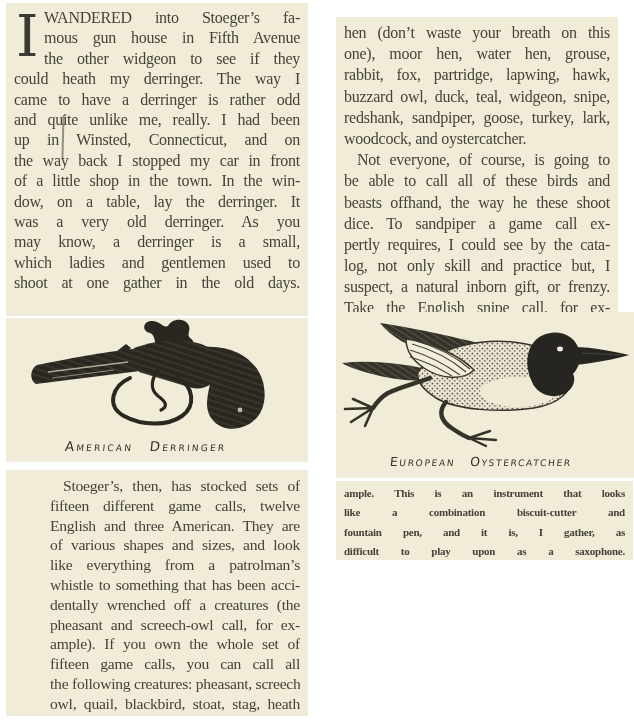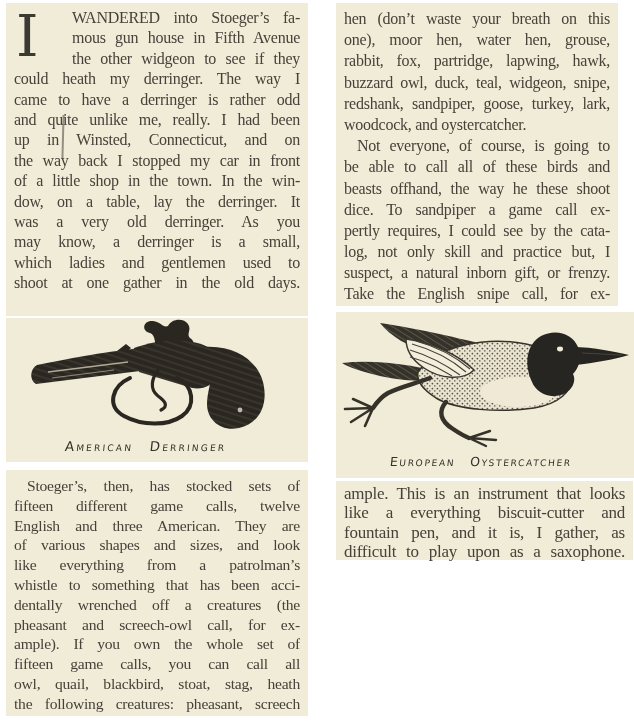--- a/index.html
+++ b/index.html
@@ -15,29 +15,29 @@
   .line{
     text-align:justify;text-align-last:justify;letter-spacing:-0.25px;
     white-space:nowrap;overflow:hidden;
   }
   .line.nojust{text-align-last:left;}
   .line.indent{text-indent:13px;}
 
   
   .b-l1{left:6px;top:3px;width:302px;height:313px;}
   .b-l1 .line{font-size:16px;line-height:20.4px;height:20.4px;}
-  .b-l1 .lines .line:nth-child(-n+3){margin-left:58px;}
+  .b-l1 .lines .line:nth-child(-n+3){margin-left:30px;}
   .b-l2{left:6px;top:318px;width:302px;height:144px;}
   .b-l3{left:6px;top:470px;width:302px;height:246px;padding-top:6px;}
-  .b-l3 .line{font-size:15.6px;line-height:19.8px;height:19.8px;}
-  .b-r1{left:336px;top:3px;width:282px;height:303px;}
+  .b-l3 .line{font-size:15.6px;line-height:19.8px;height:19.8px;margin-left:36px;}
+  .b-r1{left:336px;top:17px;width:282px;height:303px;}
   .b-r1 .line{font-size:16px;line-height:21.2px;height:21.2px;}
   .b-r2{left:336px;top:312px;width:298px;height:166px;}
   .b-r3{left:336px;top:481px;width:297px;height:79px;padding-top:3px;}
-  .b-r3 .line{font-size:17px;line-height:19.3px;height:19.3px;}
+  .b-r3 .line{font-size:11px;line-height:19.3px;height:19.3px;font-weight:bold;}
 
   .dropcap{
     position:absolute;left:10px;top:4px;font-family:"DejaVu Serif",serif;
     font-size:57px;line-height:58px;color:#3b3a32;font-weight:500;
   }
   .artifact-line{
     position:absolute;left:56px;top:112px;width:2px;height:44px;
     background:#55514a;opacity:.6;transform:rotate(1.5deg);
   }
   .figure{display:flex;flex-direction:column;align-items:center;}
@@ -115,22 +115,22 @@
         <div class="line indent">Stoeger’s, then, has stocked sets of</div>
         <div class="line">fifteen different game calls, twelve</div>
         <div class="line">English and three American. They are</div>
         <div class="line">of various shapes and sizes, and look</div>
         <div class="line">like everything from a patrolman’s</div>
         <div class="line">whistle to something that has been acci-</div>
         <div class="line">dentally wrenched off a creatures (the</div>
         <div class="line">pheasant and screech-owl call, for ex-</div>
         <div class="line">ample). If you own the whole set of</div>
         <div class="line">fifteen game calls, you can call all</div>
+        <div class="line">the following creatures: pheasant, screech</div>
         <div class="line">owl, quail, blackbird, stoat, stag, heath</div>
-        <div class="line">the following creatures: pheasant, screech</div>
       </div>
   </div>
 
   <div class="block text-block b-r1">
     <div class="lines">
         <div class="line">hen (don’t waste your breath on this</div>
         <div class="line">one), moor hen, water hen, grouse,</div>
         <div class="line">rabbit, fox, partridge, lapwing, hawk,</div>
         <div class="line">buzzard owl, duck, teal, widgeon, snipe,</div>
         <div class="line">redshank, sandpiper, goose, turkey, lark,</div>
@@ -183,19 +183,19 @@
 
       <path d="M110,90 C102,99 104,109 117,117 C123,121 128,124 133,126" fill="none" stroke="#35322a" stroke-width="4.4" stroke-linecap="round"></path>
       <path d="M133,126 L154,119 M133,126 L160,128 M133,126 L150,134" fill="none" stroke="#35322a" stroke-width="2.4" stroke-linecap="round"></path>
     </svg>
     <div class="caption oystercatcher-caption">European Oystercatcher</div>
   </div>
 
   <div class="block text-block b-r3">
     <div class="lines">
         <div class="line">ample. This is an instrument that looks</div>
-        <div class="line">like a everything biscuit-cutter and</div>
+        <div class="line">like a combination biscuit-cutter and</div>
         <div class="line">fountain pen, and it is, I gather, as</div>
         <div class="line">difficult to play upon as a saxophone.</div>
       </div>
   </div>
 
 </div>
 
 </body></html>

